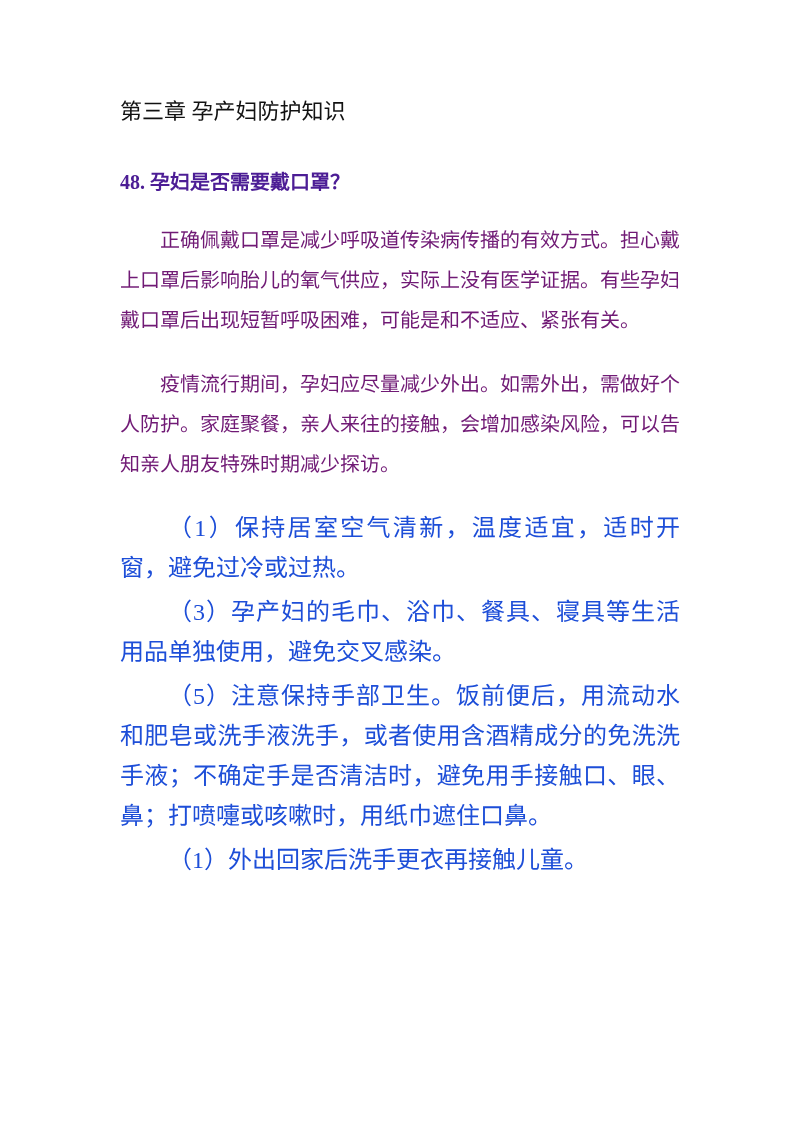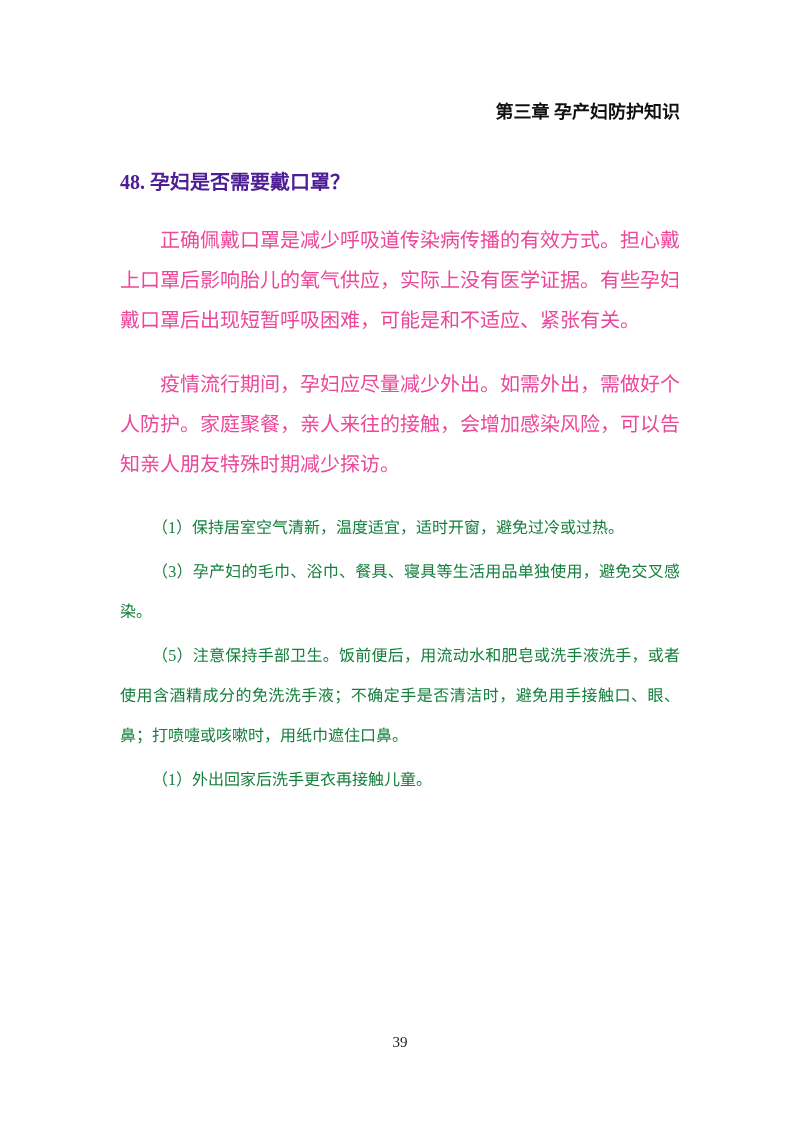--- a/index.html
+++ b/index.html
@@ -13,51 +13,51 @@
     height: 1131px;
     box-sizing: border-box;
     padding: 96px 120px 0 120px;
     background: #ffffff;
     color: #1c1c1c;
     font-family: "Liberation Serif", "DejaVu Serif", serif;
     overflow: hidden;
   }
   .doc-title {
     margin: 0;
-    font-size: 18px;
+    font-size: 22px;
     line-height: 32px;
-    font-weight: 700;
-    text-align: right;
+    font-weight: 400;
+    text-align: left;
     color: #111111;
   }
   .q-heading {
     margin: 34px 0 0 0;
     font-size: 20px;
     line-height: 28px;
     font-weight: 700;
     color: #4c1d95;
   }
   .sec-first .q-heading {
     margin-top: 40px;
   }
   .para {
     margin: 24px 0 0 0;
     font-size: 20px;
     line-height: 40px;
     text-indent: 2em;
     text-align: justify;
-    color: #ec4899;
+    color: #701a75;
   }
   .list-item {
     margin: 4px 0 0 0;
-    font-size: 16px;
+    font-size: 24px;
     line-height: 40px;
     text-indent: 2em;
     text-align: justify;
-    color: #15803d;
+    color: #1d4ed8;
   }
   .list-item.first {
     margin-top: 24px;
   }
   .page-footer {
     position: absolute;
     left: 0;
     right: 0;
     top: 1032px;
     text-align: center;
@@ -85,17 +85,14 @@
     <p class="para">疫情流行期间，孕妇应尽量减少外出。如需外出，需做好个人防护。家庭聚餐，亲人来往的接触，会增加感染风险，可以告知亲人朋友特殊时期减少探访。</p>
   </section>
 
   <section class="sec">
     <p class="list-item first">（1）保持居室空气清新，温度适宜，适时开窗，避免过冷或过热。</p>
     <p class="list-item">（3）孕产妇的毛巾、浴巾、餐具、寝具等生活用品单独使用，避免交叉感染。</p>
     <p class="list-item">（5）注意保持手部卫生。饭前便后，用流动水和肥皂或洗手液洗手，或者使用含酒精成分的免洗洗手液；不确定手是否清洁时，避免用手接触口、眼、鼻；打喷嚏或咳嗽时，用纸巾遮住口鼻。</p>
     <p class="list-item">（1）外出回家后洗手更衣再接触儿童。</p>
   </section>
 
-  <footer class="page-footer">
-    <span class="page-number">39</span>
-  </footer>
 
 </main>
 
 </body></html>

